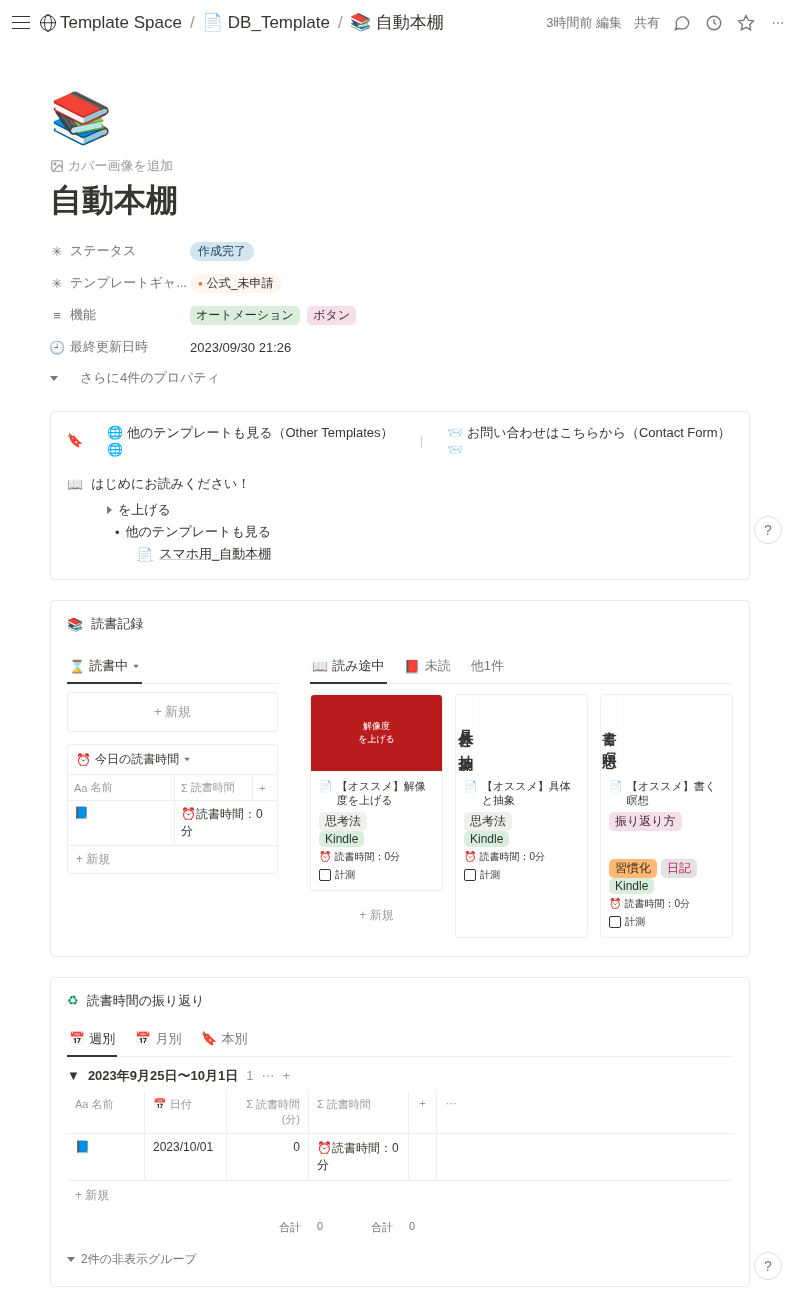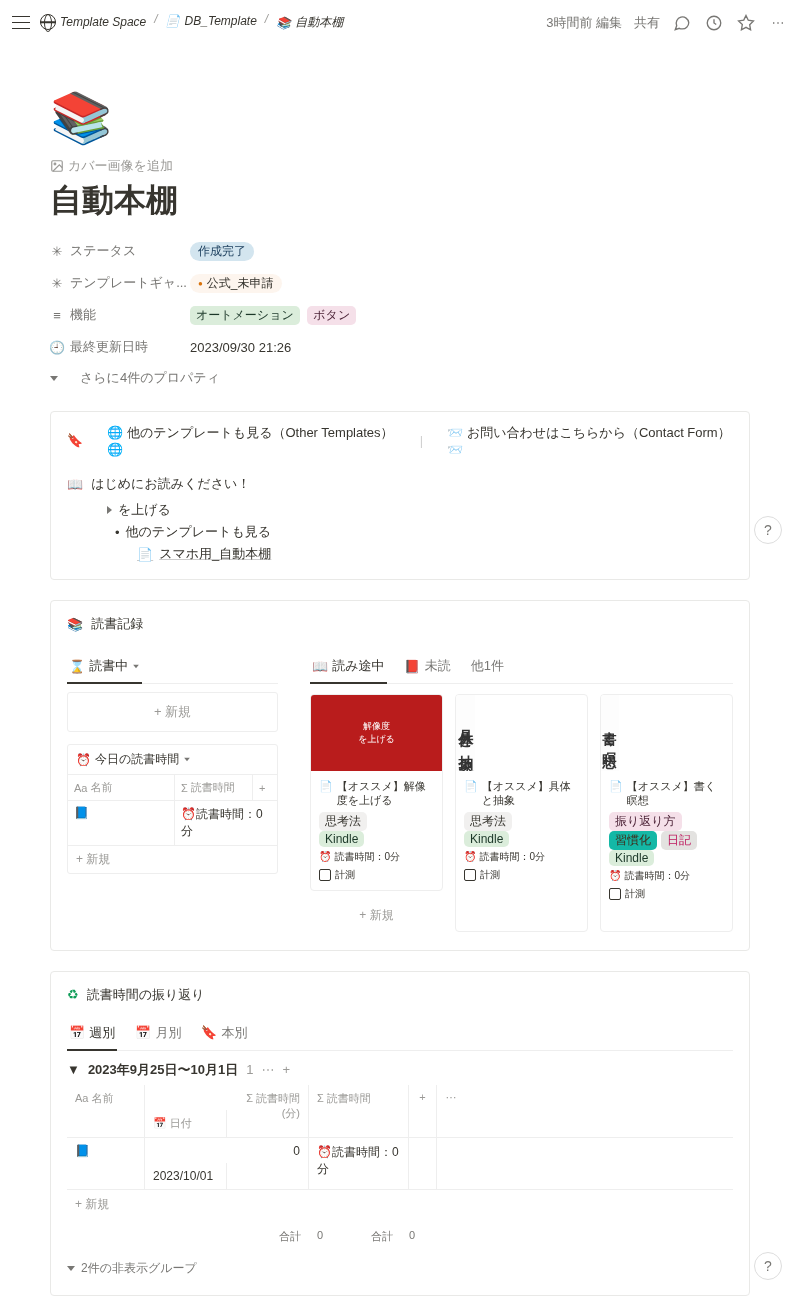--- a/index.html
+++ b/index.html
@@ -4,21 +4,21 @@
 <style>
 * { box-sizing: border-box; margin: 0; padding: 0; }
 body { font-family: -apple-system, BlinkMacSystemFont, "Segoe UI", Helvetica, sans-serif; font-size: 14px; color: #37352f; background: #fff; }
 .topbar { display: flex; align-items: center; height: 45px; padding: 0 12px; }
 .topbar-left { display: flex; align-items: center; gap: 6px; flex: 1; }
 .hamburger { width: 18px; height: 18px; display: flex; flex-direction: column; justify-content: space-around; cursor: pointer; }
 .hamburger span { height: 1.5px; background: #37352f; }
 .globe-icon { width: 16px; height: 16px; border: 1.5px solid #37352f; border-radius: 50%; position: relative; }
 .globe-icon::before { content: ''; position: absolute; top: -1.5px; left: 50%; width: 6px; height: 16px; border: 1.5px solid #37352f; border-radius: 50%; transform: translateX(-50%); }
 .globe-icon::after { content: ''; position: absolute; top: 50%; left: -1.5px; width: 16px; height: 1.5px; background: #37352f; transform: translateY(-50%); }
-.breadcrumb { display: flex; align-items: flex-start; gap: 4px; font-size: 12px; font-style: italic; }
+.breadcrumb { display: flex; align-items: center; gap: 4px; font-size: 17px; }
 .breadcrumb-sep { color: #37352f80; }
 .bc-item { display: flex; align-items: center; gap: 4px; cursor: pointer; padding: 2px 4px; border-radius: 3px; }
 .topbar-right { display: flex; align-items: center; gap: 12px; font-size: 13px; color: #787774; }
 .topbar-right .action { cursor: pointer; }
 .icon-btn { width: 20px; height: 20px; color: #787774; cursor: pointer; display: flex; align-items: center; justify-content: center; }
 .main { max-width: 740px; margin: 0 auto; padding: 0 20px 100px; }
 .cover-area { padding-top: 40px; }
 .page-emoji { font-size: 64px; line-height: 1; margin-bottom: 8px; }
 .add-cover { display: inline-flex; align-items: center; gap: 4px; color: #9b9a97; font-size: 13px; cursor: pointer; margin-bottom: 4px; }
 .page-title { font-size: 32px; font-weight: 700; margin-bottom: 12px; }
@@ -26,21 +26,21 @@
 .prop-label { width: 140px; display: flex; align-items: center; gap: 6px; color: #787774; }
 .prop-icon { width: 14px; display: inline-flex; justify-content: center; }
 .prop-value { flex: 1; }
 .badge { display: inline-block; padding: 1px 8px; border-radius: 10px; font-size: 12px; }
 .badge.blue { background: #d3e5ef; color: #1a3d5c; }
 .badge.pink-dot::before { content: '●'; color: #d9730d; margin-right: 4px; font-size: 8px; vertical-align: 1px; }
 .badge.pink { background: #fbecdd80; color: #37352f; }
 .tag { display: inline-block; padding: 1px 6px; border-radius: 5px; font-size: 12px; margin-right: 4px; }
 .tag.green { background: #dbeddb; color: #1c3829; }
 .tag.pink { background: #f5e0e9; color: #4c2337; }
-.tag.yellow { background: #14b8a6; color: #402c1b; }
+.tag.yellow { background: #fdba74; color: #402c1b; margin-top: 28px; }
 .tag.gray { background: #e3e2e0; color: #be185d; }
 .tag.default { background: #f1f0ef; color: #37352f; }
 .show-more { display: flex; align-items: center; gap: 22px; color: #787774; font-size: 13px; cursor: pointer; margin-top: 6px; }
 .callout-box { border: 1px solid #e9e9e7; border-radius: 4px; margin-top: 24px; padding: 12px 16px; }
 .callout-links { display: flex; align-items: center; gap: 24px; font-size: 13px; }
 .callout-links .divider { color: #d0d0d0; }
 .callout-icon { color: #c9a227; }
 .sub-callout { padding: 10px 0 0 28px; margin-top: 8px; }
 .sub-callout-header { display: flex; align-items: center; gap: 8px; font-size: 13px; margin-left: -28px; }
 .toggle-item { display: flex; align-items: center; gap: 6px; font-size: 13px; margin: 8px 0 4px 12px; cursor: pointer; }
@@ -80,21 +80,21 @@
 .new-card { text-align: center; color: #9b9a97; font-size: 12px; padding: 8px; margin-top: 8px; cursor: pointer; width: 133px; }
 .timeback-body { margin-top: 16px; }
 .group-header { display: flex; align-items: center; gap: 8px; font-size: 13px; margin: 10px 0 6px; }
 .group-header .count { color: #9b9a97; }
 .group-header .dots { color: #9b9a97; cursor: pointer; }
 .tbl { width: 100%; font-size: 12px; }
 .tbl-header { display: flex; border-bottom: 1px solid #eee; color: #9b9a97; font-size: 11px; }
 .tbl-header > div, .tbl-row > div { padding: 6px 8px; border-right: 1px solid #eee; }
 .tbl-header > div:last-child, .tbl-row > div:last-child { border-right: none; }
 .col-name { width: 78px; }
-.col-date { width: 82px; margin-top: 25px; }
+.col-date { width: 82px; }
 .col-min { width: 82px; text-align: right; }
 .col-time { width: 100px; }
 .col-plus { width: 28px; text-align: center; }
 .col-dots { width: 28px; text-align: center; }
 .tbl-row { display: flex; border-bottom: 1px solid #eee; }
 .tbl-new { padding: 6px 8px; color: #9b9a97; cursor: pointer; }
 .summary-row { display: flex; font-size: 11px; color: #787774; margin-top: 6px; }
 .summary-row .sum-cell { padding: 4px 8px; }
 .sum-spacer1 { width: 160px; }
 .sum-label { text-align: right; width: 82px; }

